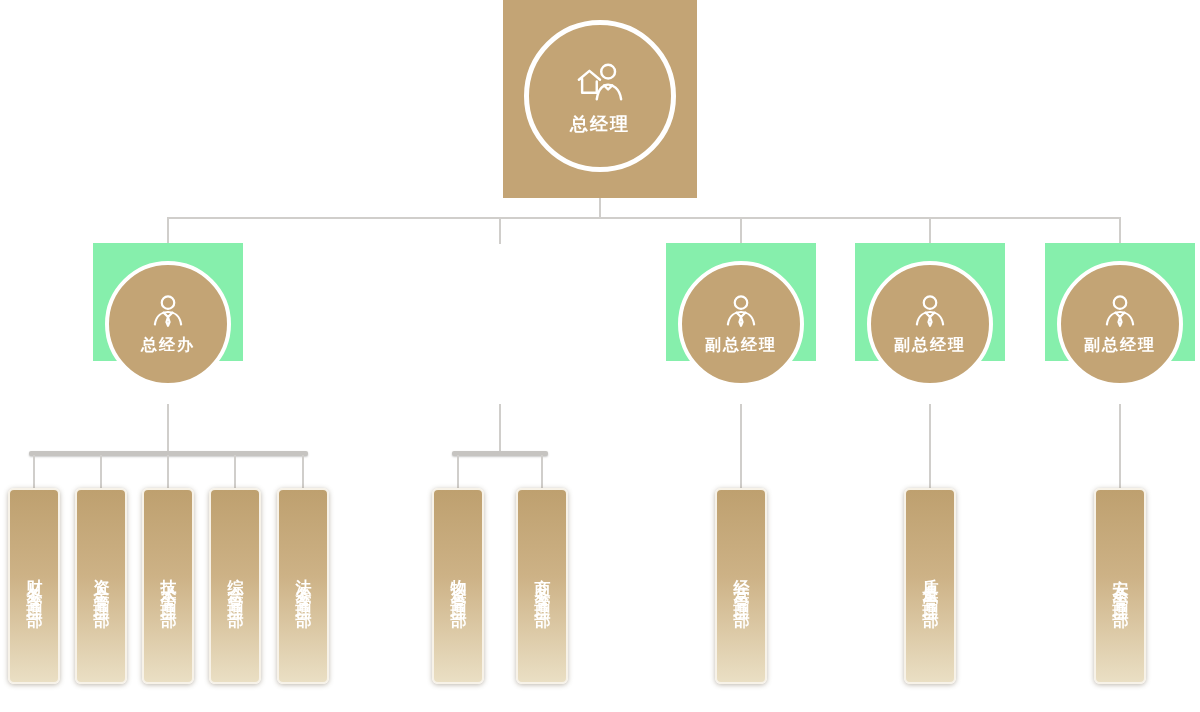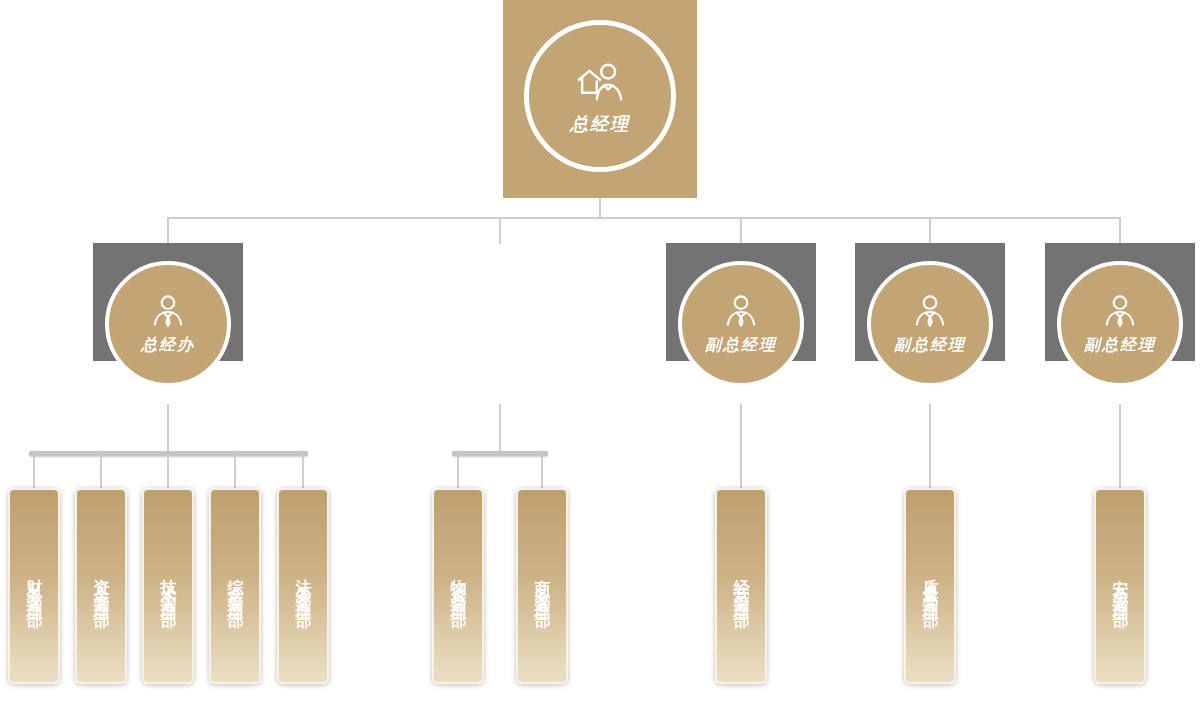--- a/index.html
+++ b/index.html
@@ -29,32 +29,31 @@
   .root-node {
     position: absolute;
     left: 503px; top: 0;
     width: 194px; height: 198px;
     background: #c3a475;
   }
   .branch-node {
     position: absolute;
     top: 243px;
     width: 150px; height: 118px;
-    background: #737373;
+    background: #86efac;
   }
   .circle {
     position: absolute;
     border: 4px solid #ffffff;
     border-radius: 50%;
     background: #c3a475;
     display: flex;
     flex-direction: column;
     align-items: center;
     justify-content: center;
-    font-style: italic;
   }
   .root-node .circle {
     left: 21px; top: 20px;
     width: 152px; height: 152px;
     border-width: 5px;
   }
   .branch-node .circle {
     left: 12px; top: 18px;
     width: 126px; height: 126px;
   }

